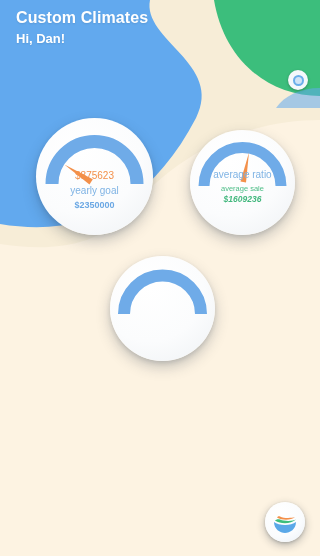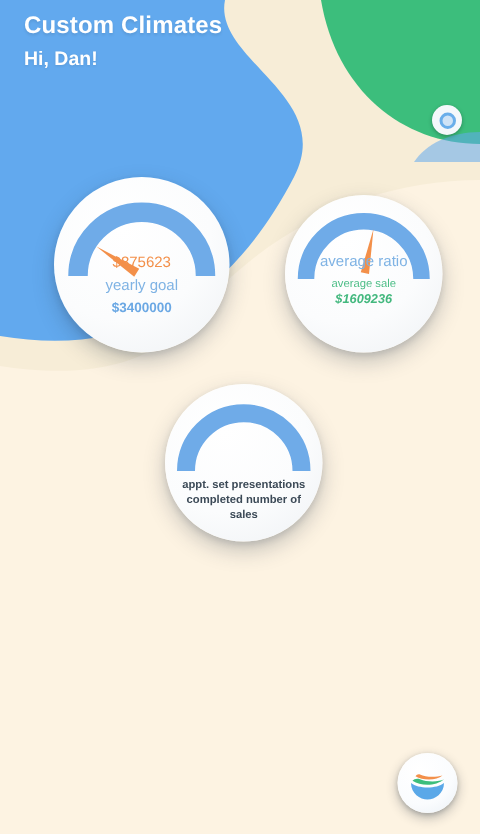--- a/index.html
+++ b/index.html
@@ -198,21 +198,21 @@
       <svg class="gauge-svg" width="117" height="72" viewBox="0 0 117 72" xmlns="http://www.w3.org/2000/svg">
         <path d="M16,66 A42.5,42.5 0 0 1 101,66" fill="none" stroke="#6fabe8" stroke-width="13" stroke-linecap="butt"></path>
         <g transform="rotate(-57 58.5 66)">
           <path d="M58.5,30 L61.6,62 L55.4,62 Z" fill="#f3904a"></path>
         </g>
       </svg>
     </div>
     <div class="card-text" style="top:52px;">
       <div class="val-primary">$875623</div>
       <div class="lbl-blue">yearly goal</div>
-      <div class="val-blue" style="margin-top:4px;">$3400000</div>
+      <div class="val-blue" style="margin-top:4px;">$2350000</div>
     </div>
   </div>
 
   <div class="card card-ratio">
     <div class="gauge-wrap">
       <svg class="gauge-svg" width="105" height="62" viewBox="0 0 105 62" xmlns="http://www.w3.org/2000/svg">
         <path d="M14,56 A38.5,38.5 0 0 1 91,56" fill="none" stroke="#6fabe8" stroke-width="11" stroke-linecap="butt"></path>
         <g transform="rotate(11 52.5 56)">
           <path d="M52.5,22 L55.3,52 L49.7,52 Z" fill="#f3904a"></path>
         </g>
@@ -224,25 +224,20 @@
       <div class="val-green">$1609236</div>
     </div>
   </div>
 
   <div class="card card-funnel">
     <div class="gauge-wrap">
       <svg class="gauge-svg" width="105" height="62" viewBox="0 0 105 62" xmlns="http://www.w3.org/2000/svg">
         <path d="M14,58 A38.5,38.5 0 0 1 91,58" fill="none" stroke="#6fabe8" stroke-width="12" stroke-linecap="butt"></path>
       </svg>
     </div>
-    <div class="card-text" style="top:62px;">
-      <div class="funnel-text">appt. set presentations</div>
-      <div class="funnel-text">completed number of</div>
-      <div class="funnel-text">sales</div>
-    </div>
   </div>
 
   <div class="fab">
     <svg width="28" height="28" viewBox="0 0 28 28" xmlns="http://www.w3.org/2000/svg">
       <path d="M3,14 C3,21 9,25 14,25 C19,25 25,21 25,14 C20,18 8,18 3,14 Z" fill="#5aa8e8"></path>
       <path d="M4,12.5 C10,16.5 20,16 25,11.5 C22,13.2 14,13.6 9,11.5 C7,10.7 5,11.4 4,12.5 Z" fill="#3cbe7c"></path>
       <path d="M6,9.5 C11,12.5 20,12.5 24,9 C20,10.2 13,10.4 9,8.4 C7.8,7.9 6.7,8.6 6,9.5 Z" fill="#f3904a"></path>
     </svg>
   </div>
 

